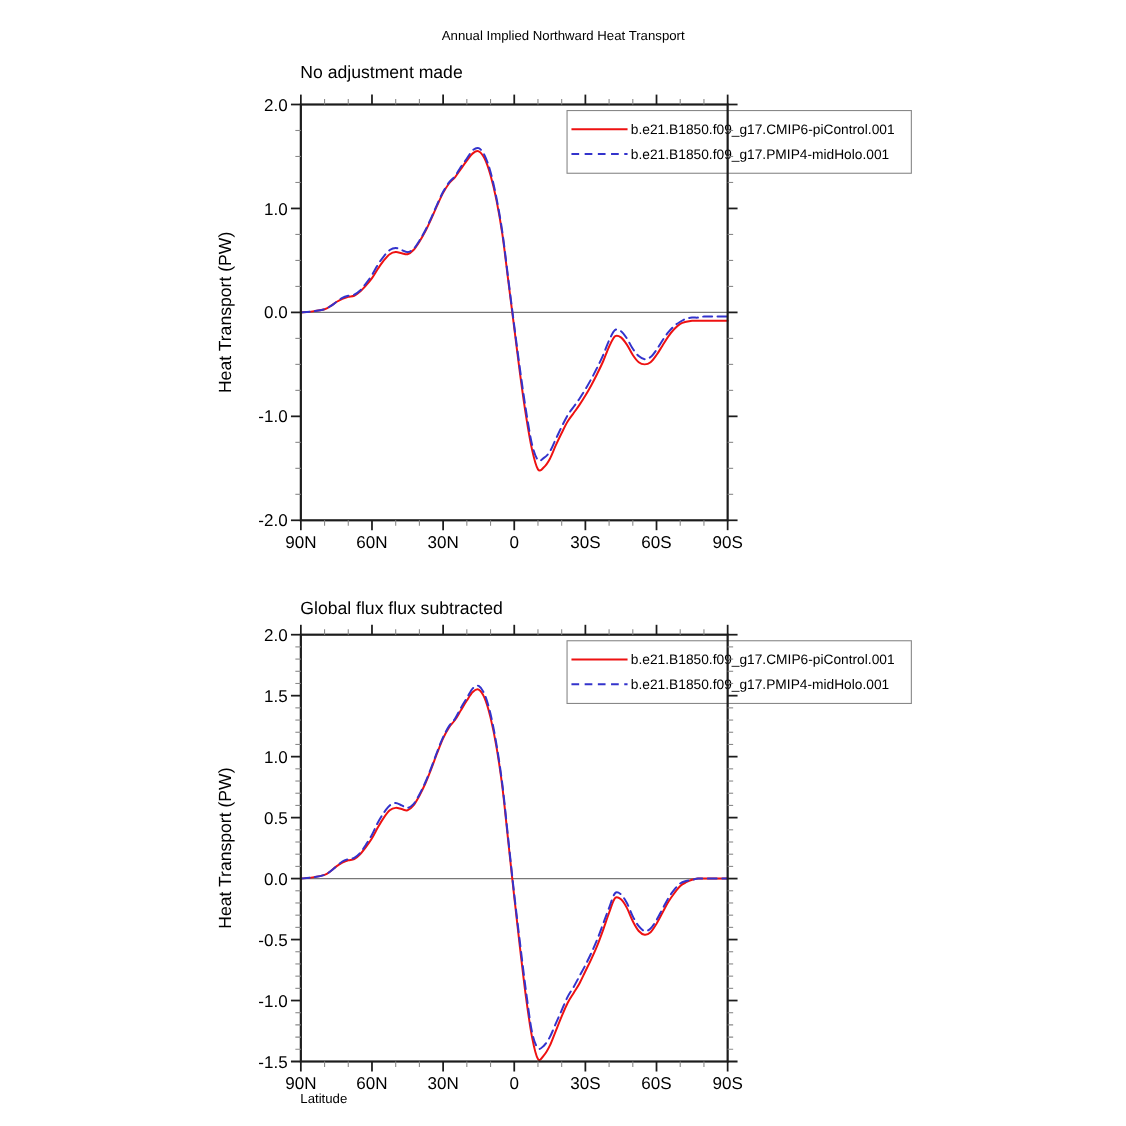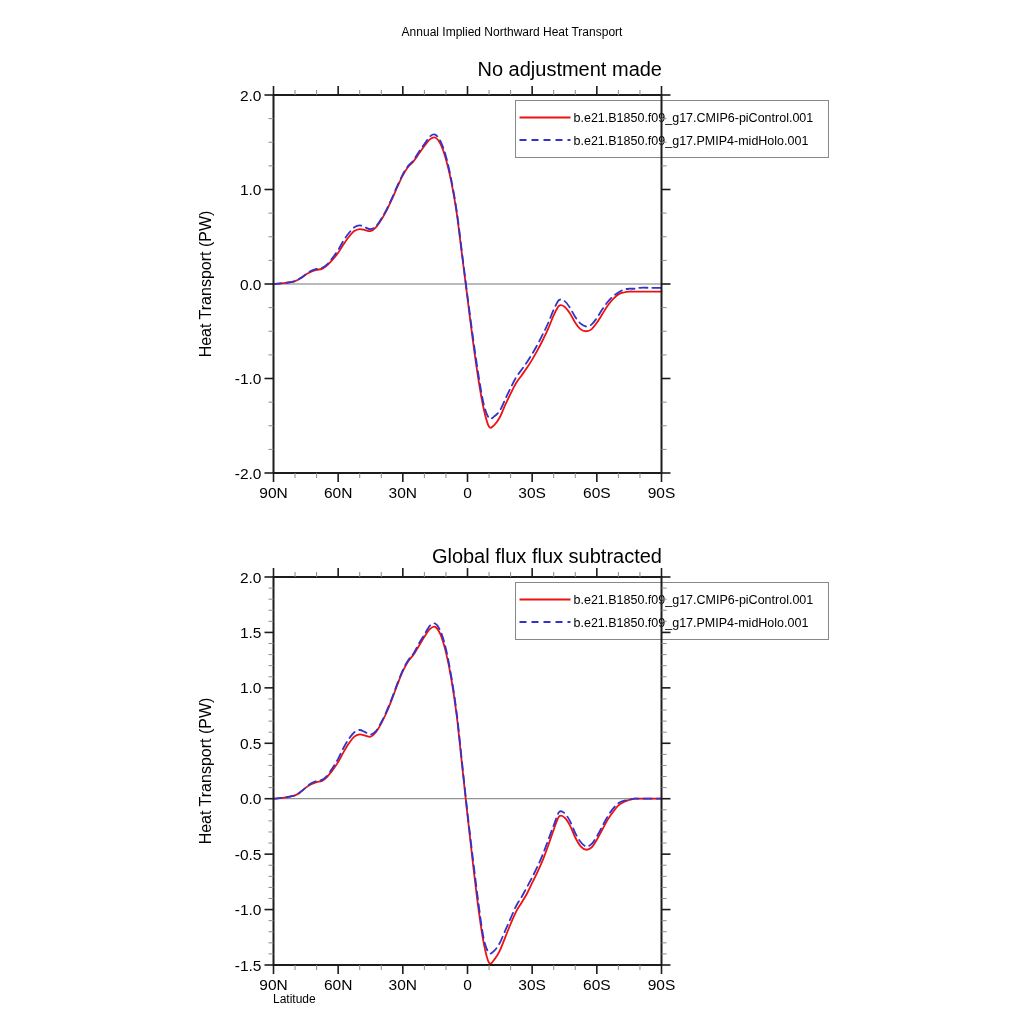--- a/index.html
+++ b/index.html
@@ -3,21 +3,21 @@
 <meta charset="utf-8">
 <style>
   html,body { margin:0; padding:0; }
   body {
     width:1024px; height:1024px; background:#ffffff; position:relative;
     overflow:hidden; color:#000;
     font-family:"Liberation Sans", sans-serif;
   }
   .abs { position:absolute; }
   .fig-title { top:25px; left:0; width:1024px; text-align:center; font-size:12px; }
-  .subtitle { left:273px; width:389px; text-align:right; font-size:20px; }
+  .subtitle { left:273px; width:389px; text-align:left; font-size:16px; }
   #subtitle-0 { top:58px; }
   #subtitle-1 { top:545px; }
   .ylabel { width:360px; height:20px; left:27px; text-align:center;
             transform:rotate(-90deg); font-size:16px; white-space:nowrap; }
   #ylabel-0 { top:274px; }
   #ylabel-1 { top:761px; }
   .xlabel { left:273px; width:389px; top:992px; text-align:left; font-size:12px; }
   #plot-svg { position:absolute; left:0; top:0; }
 </style>
 </head>

